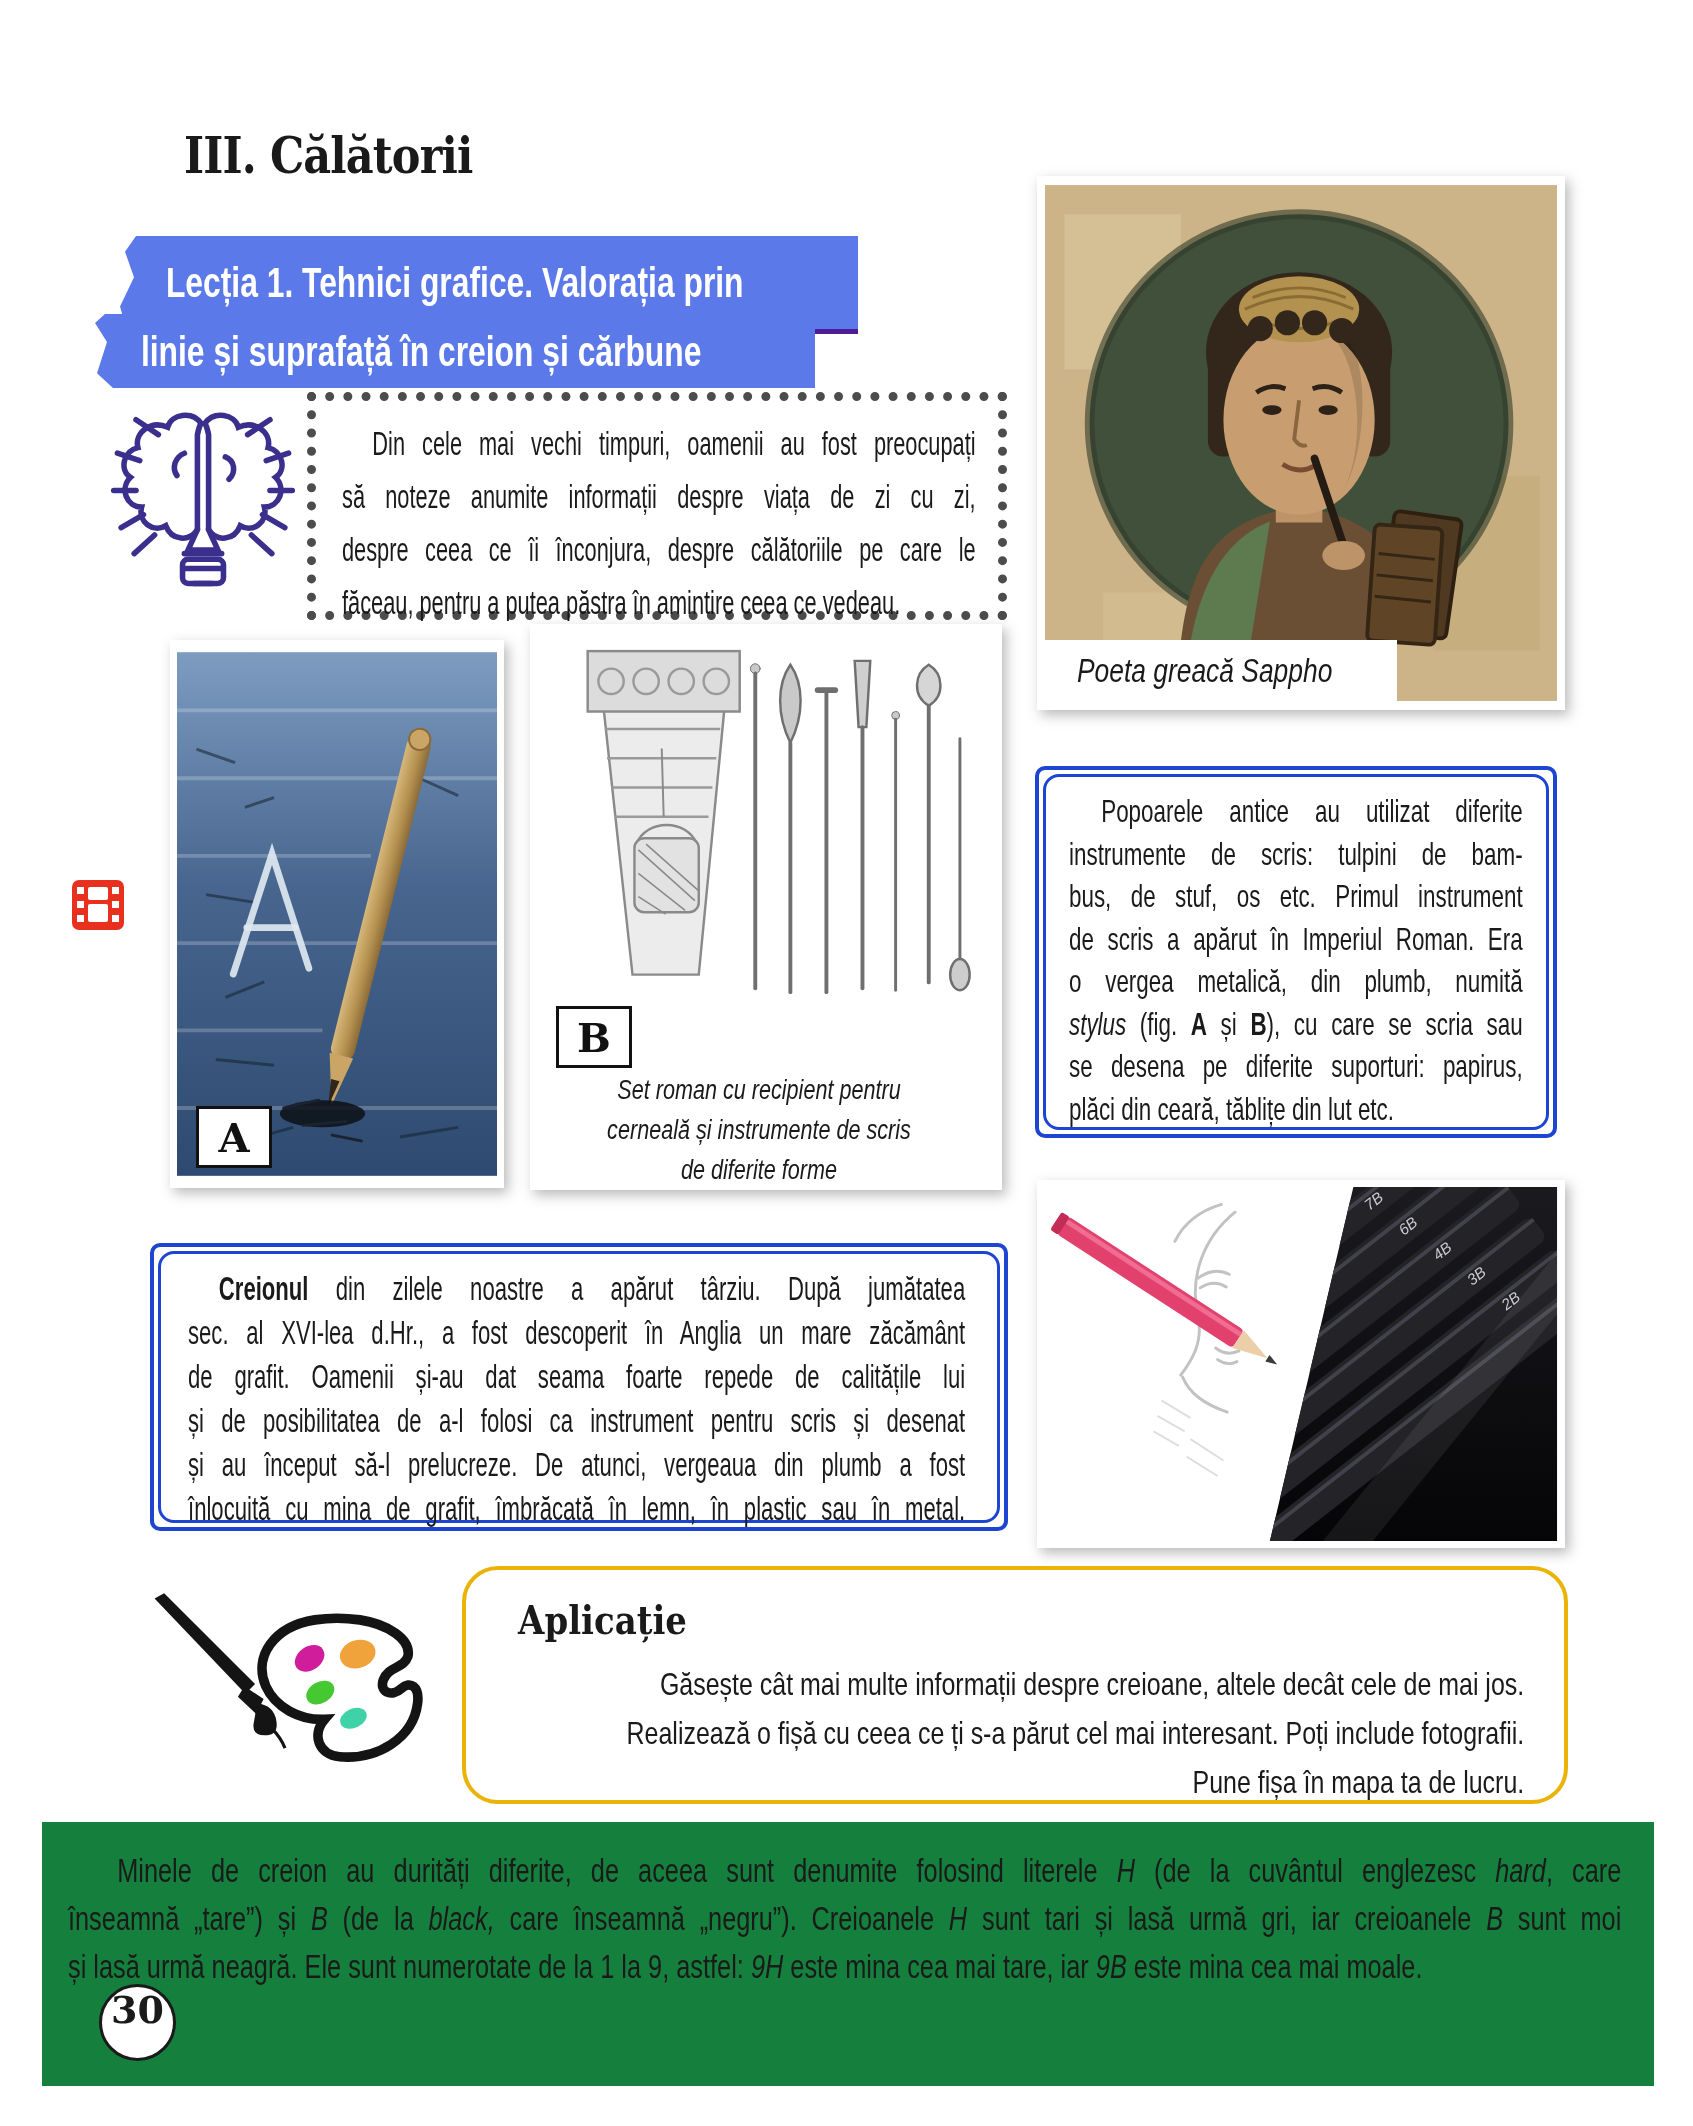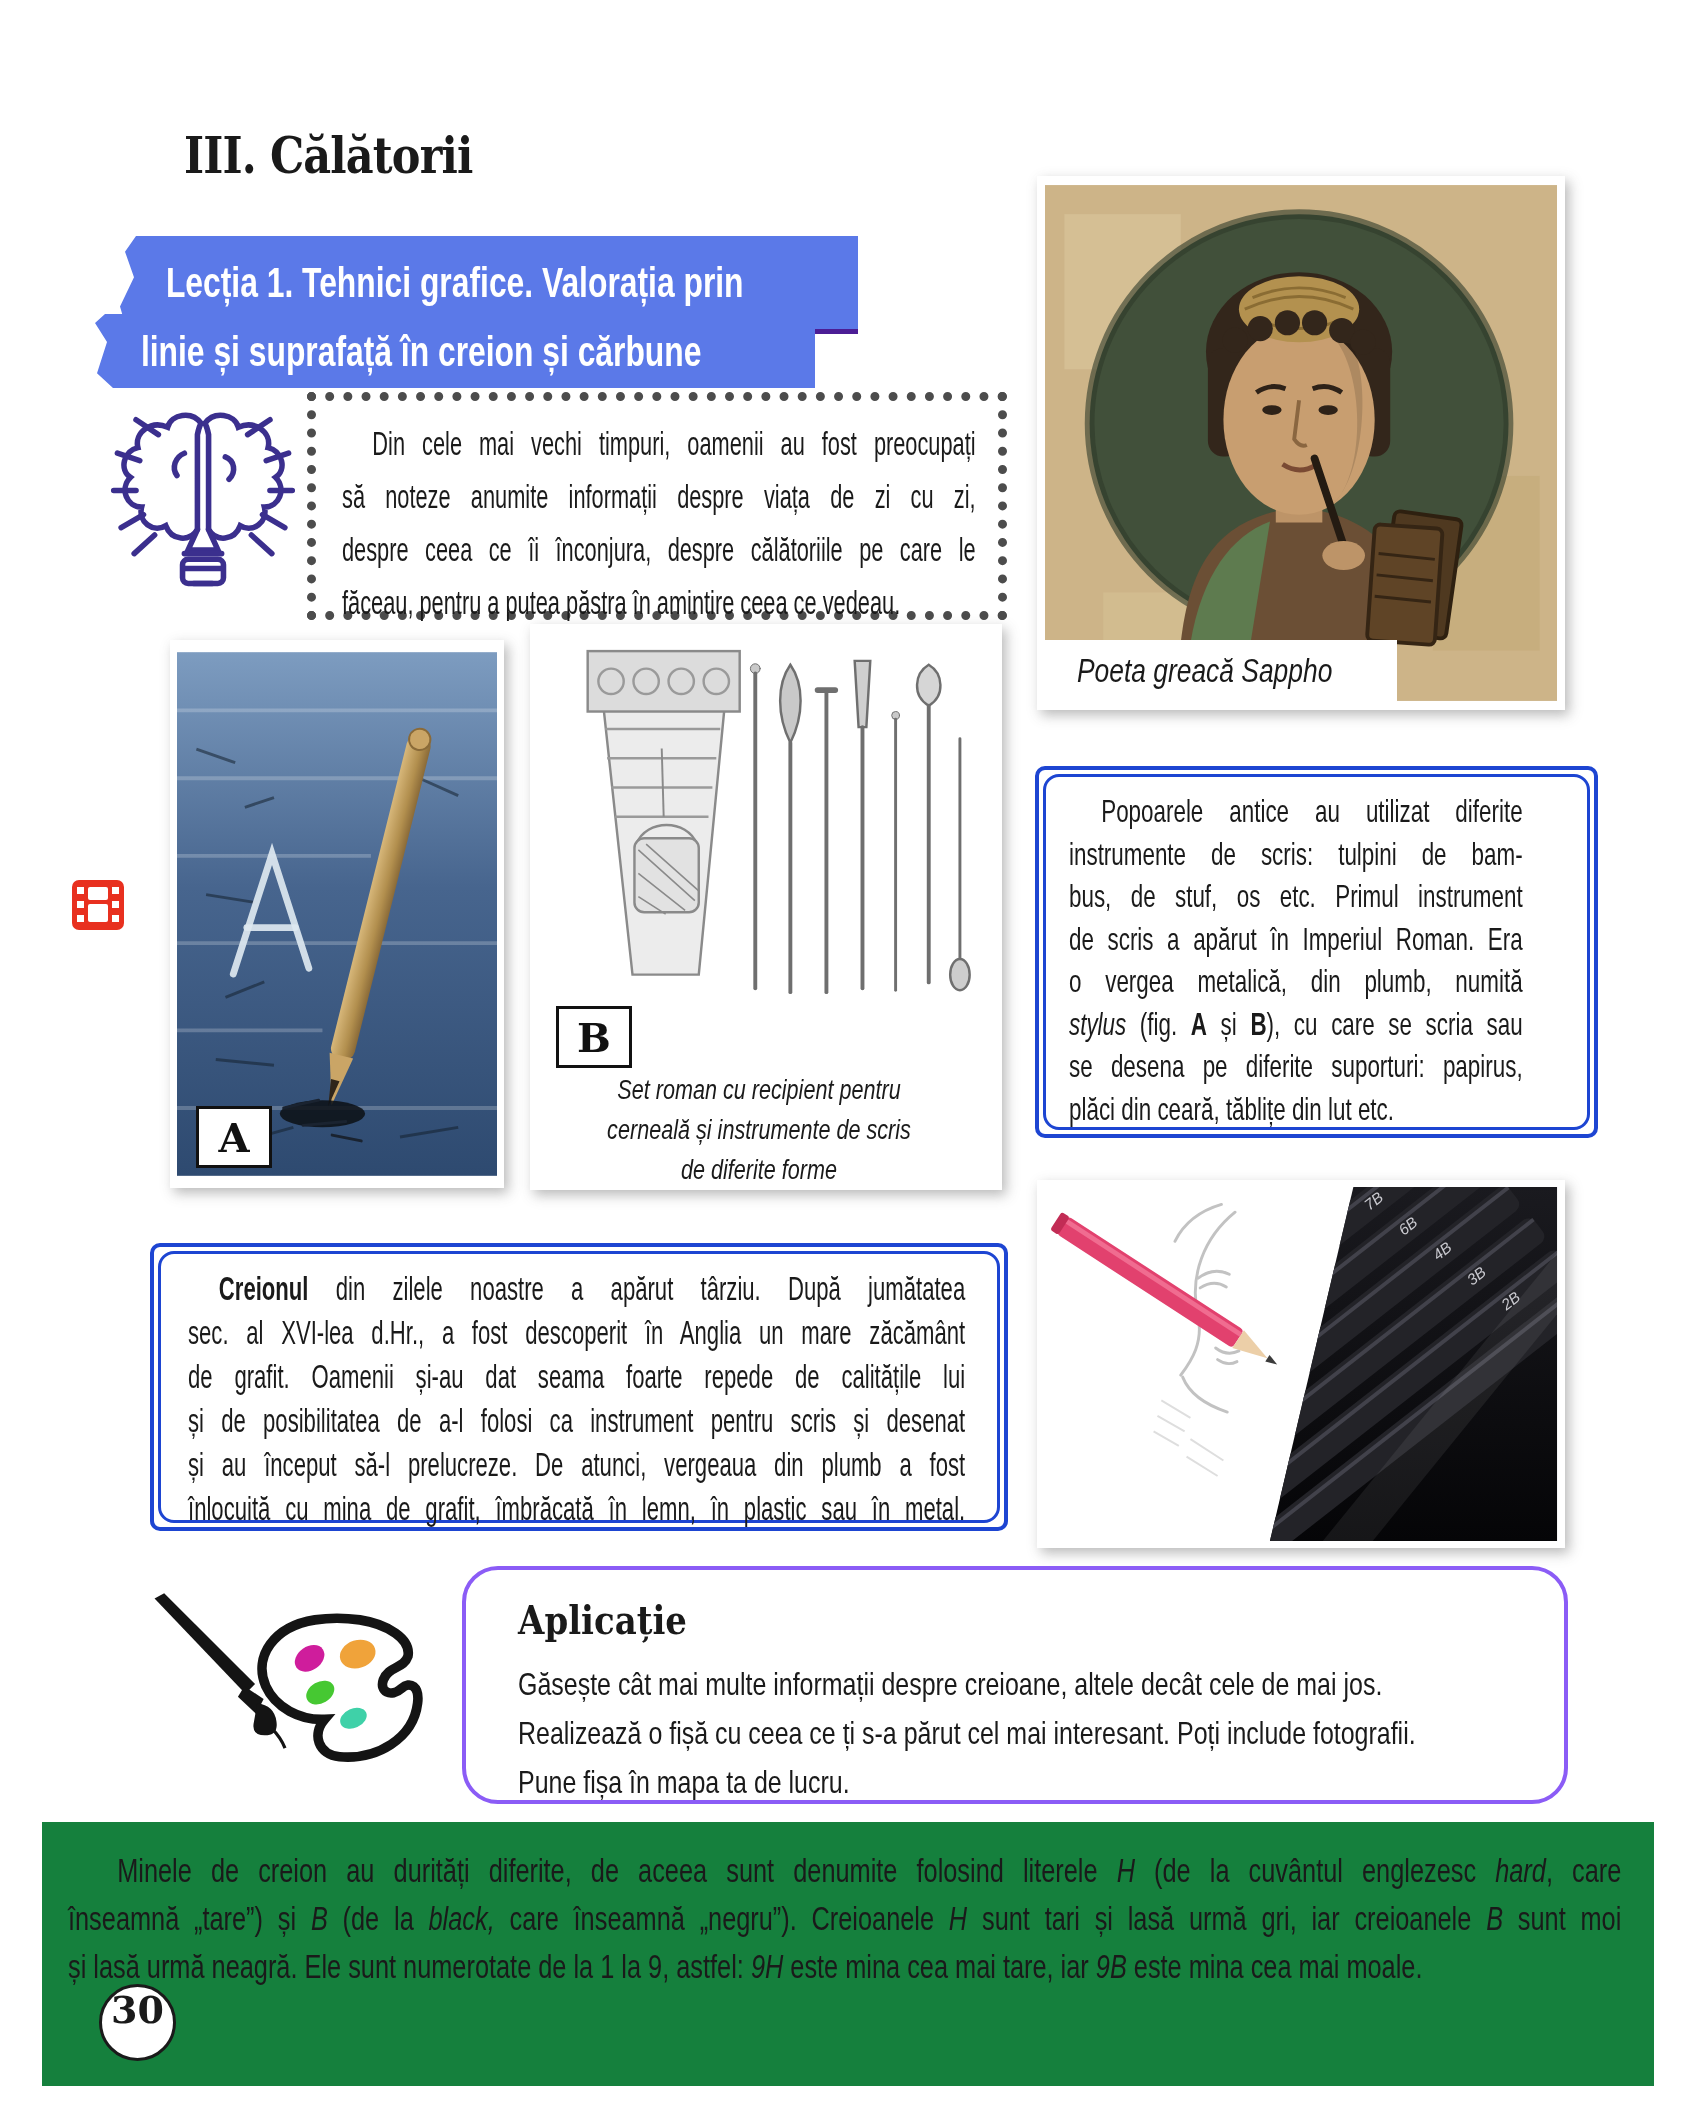--- a/index.html
+++ b/index.html
@@ -46,30 +46,30 @@
   #figA-label{left:26px;bottom:20px;}
   #figB-label{left:26px;top:382px;}
   #figB-caption{position:absolute;left:6px;top:446px;width:446px;text-align:center;
     font-style:italic;font-size:27px;line-height:40px;}
   #figB-caption .cl{white-space:nowrap;transform:scaleX(.8);transform-origin:50% 50%;}
 
   
   .fancy{position:absolute;border:4px solid #1d45d2;border-radius:10px;box-sizing:border-box;}
   .fancy::before{content:"";position:absolute;inset:4px;border:3px solid #1d45d2;border-radius:16px;
     pointer-events:none;}
-  #info-box{left:1035px;top:766px;width:563px;height:372px;padding:20px 19px 0 30px;}
+  #info-box{left:1035px;top:766px;width:522px;height:372px;padding:20px 19px 0 30px;}
   #info-box .txt{width:648px;transform:scaleX(.70);transform-origin:0 0;font-size:32px;line-height:42.5px;}
   #creion-box{left:150px;top:1243px;width:858px;height:288px;padding:20px 30px 0 34px;}
   #creion-box .txt{width:1160px;transform:scaleX(.67);transform-origin:0 0;font-size:33px;line-height:44px;}
 
   #pencil-card{left:1037px;top:1180px;width:528px;height:368px;padding:7px;box-sizing:border-box;}
 
   
-  #aplicatie-box{left:462px;top:1566px;width:1106px;height:238px;border:4px solid #8b5cf6;
-    border-radius:36px;box-sizing:border-box;}
+  #aplicatie-box{left:462px;top:1566px;width:1106px;height:238px;border:4px solid #eab308;
+    border-radius:36px;box-sizing:border-box;text-align:right;}
   #aplicatie-title{position:absolute;left:52px;top:26px;font-family:"DejaVu Serif",serif;
     font-weight:700;font-size:40px;transform:scaleX(.85);transform-origin:0 0;}
   #aplicatie-lines{position:absolute;left:52px;top:90px;width:1290px;transform:scaleX(.78);
     transform-origin:0 0;font-size:32px;line-height:49px;}
   #aplicatie-lines .ln{white-space:nowrap;}
 
   
   #bottom-band{left:42px;top:1822px;width:1612px;height:264px;background:#15803d;}
   #bottom-band .txt{position:absolute;left:26px;top:24px;width:2085px;transform:scaleX(.745);
     transform-origin:0 0;font-size:34px;line-height:48px;}

